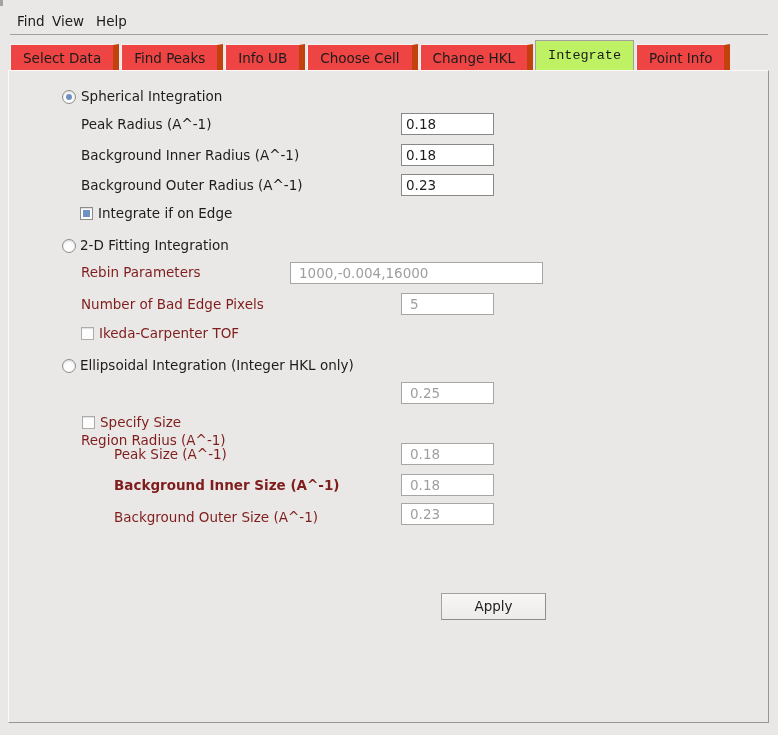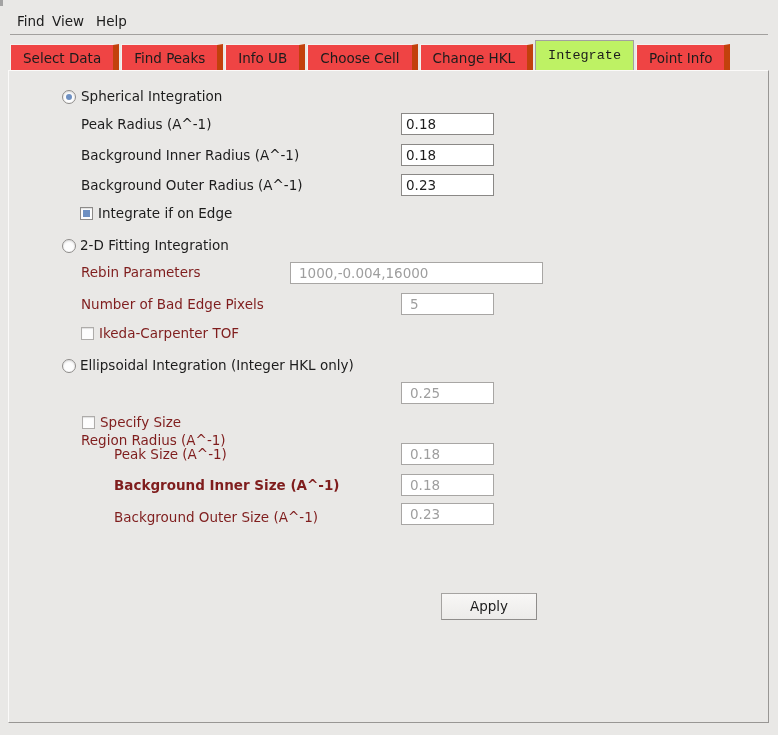--- a/index.html
+++ b/index.html
@@ -66,21 +66,21 @@
 
   .field {
     position:absolute; height:22px; width:93px;
     border:1px solid #8a8886; background:#ffffff;
     font-family:"DejaVu Sans","Liberation Sans",sans-serif; font-size:13.5px;
     color:#1c1c1c; padding:0 4px; box-sizing:border-box; outline:none;
   }
   .field.disabled {color:#9e9e9e; border-color:#a8a6a4;padding-left:8px;}
 
   .btn {
-    position:absolute; left:441px; top:593px; width:96px; height:27px;
+    position:absolute; left:441px; top:593px; width:105px; height:27px;
     background:linear-gradient(#f8f7f6,#ecebe9);
     border:1px solid #a5a3a1; border-bottom-color:#8f8d8b; border-right-color:#8f8d8b;
     box-sizing:border-box; text-align:center; line-height:25px; cursor:default;
   }
 </style>
 </head>
 <body>
 
 <div class="corner-mark"></div>
 

